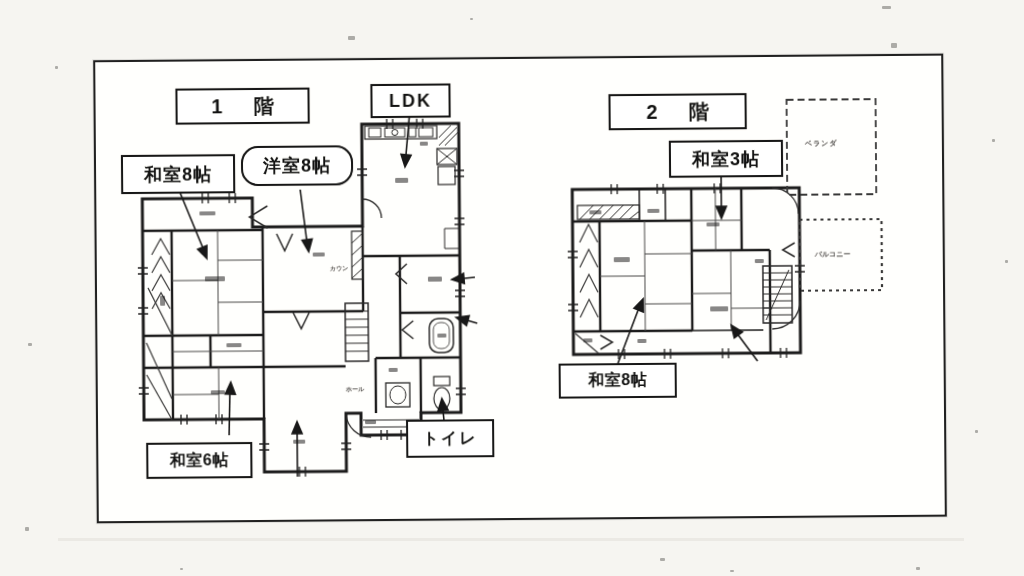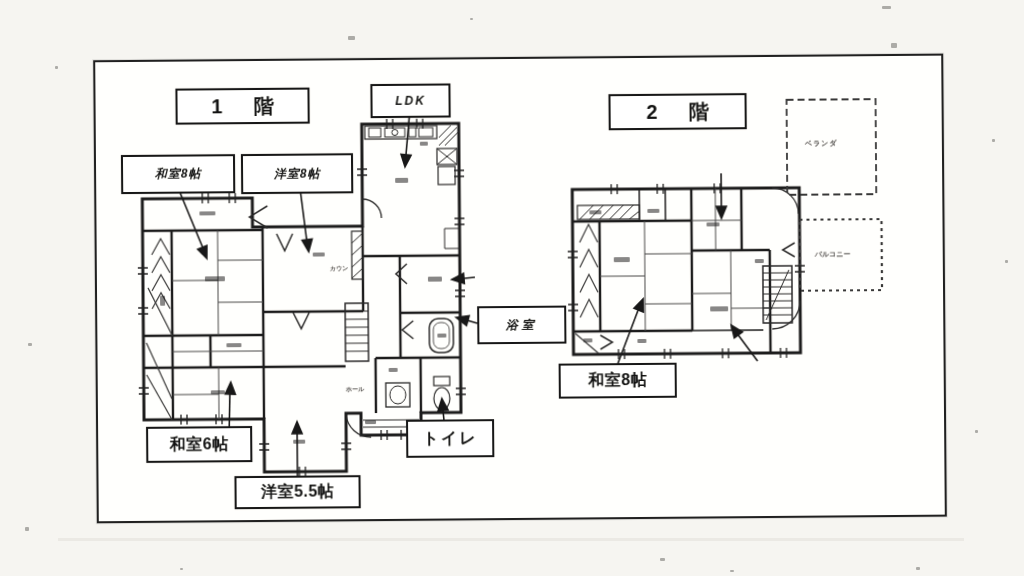--- a/index.html
+++ b/index.html
@@ -23,21 +23,21 @@
   }
   #plan-svg{position:absolute;left:0;top:0;width:1024px;height:576px;}
   .callout{
     position:absolute;z-index:4;
     background:#fdfdfa;border:2px solid #1b1b1b;
     display:flex;align-items:center;justify-content:center;
     color:#161616;font-weight:600;white-space:nowrap;
     box-shadow:0 0 1px rgba(0,0,0,.35);
   }
   .title{font-size:20px;letter-spacing:13px;text-indent:13px;}
-  .room{font-size:12px;letter-spacing:1px;font-style:italic;}
+  .room{font-size:18px;letter-spacing:1px;}
   .room-sm{font-size:16px;letter-spacing:.5px;}
   .annot{
     position:absolute;z-index:3;color:#2e2c2a;opacity:.85;
     font-weight:600;filter:blur(.25px);white-space:nowrap;
   }
   .speck{position:absolute;background:#6f6d69;opacity:.55;border-radius:1px;z-index:1;}
   #bottom-band{position:absolute;left:58px;top:538px;width:906px;height:3px;background:#ebe9e4;z-index:0;}
 </style>
 </head>
 <body>
@@ -263,26 +263,25 @@
           <rect x="421" y="141" width="8" height="4" rx="1"></rect>
         <rect x="160" y="293" width="5" height="10" rx="1"></rect>
       </g>
     </svg>
 
     <div class="callout title" style="left:177px;top:86px;width:130px;height:32px;">1 階</div>
     <div class="callout room" style="left:372px;top:83px;width:76px;height:30px;letter-spacing:2px;">LDK</div>
     <div class="callout title" style="left:610px;top:95px;width:134px;height:32px;">2 階</div>
 
     <div class="callout room" style="left:122px;top:152px;width:110px;height:35px;">和室8帖</div>
-    <div class="callout room" style="left:242px;top:152px;width:108px;height:36px;">洋室8帖</div>
-    <div class="callout room" style="left:477px;top:306px;width:85px;height:34px;letter-spacing:4px;">浴室</div>
-    <div class="callout room-sm" style="left:145px;top:424px;width:102px;height:32px;">和室6帖</div>
-    <div class="callout room-sm" style="left:233px;top:474px;width:122px;height:29px;">洋室5.5帖</div>
+    <div class="callout room" style="left:242px;top:144px;width:108px;height:36px;border-radius:17px;">洋室8帖</div>
+    <div class="callout room-sm" style="left:145px;top:440px;width:102px;height:32px;">和室6帖</div>
     <div class="callout room-sm" style="left:405px;top:419px;width:84px;height:34px;letter-spacing:2px;">トイレ</div>
 
+    <div class="callout room" style="left:670px;top:142px;width:110px;height:33px;">和室3帖</div>
     <div class="callout room-sm" style="left:558px;top:364px;width:114px;height:31px;">和室8帖</div>
 
     <span class="annot" style="left:806px;top:141px;font-size:7px;letter-spacing:1px;">ベランダ</span>
     <span class="annot" style="left:815px;top:252px;font-size:7px;">バルコニー</span>
     <span class="annot" style="left:330px;top:263px;font-size:6px;">カウン</span>
     <span class="annot" style="left:345px;top:384px;font-size:6px;">ホール</span>
   </div>
 
   <div class="speck" style="left:348px;top:36px;width:7px;height:4px;"></div>
   <div class="speck" style="left:891px;top:43px;width:6px;height:5px;"></div>

